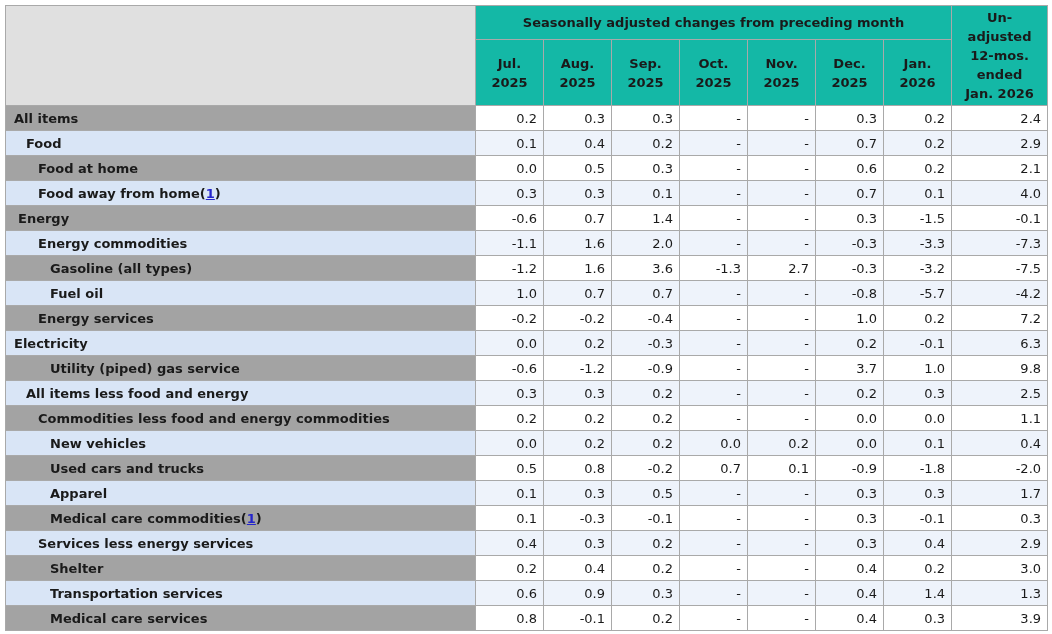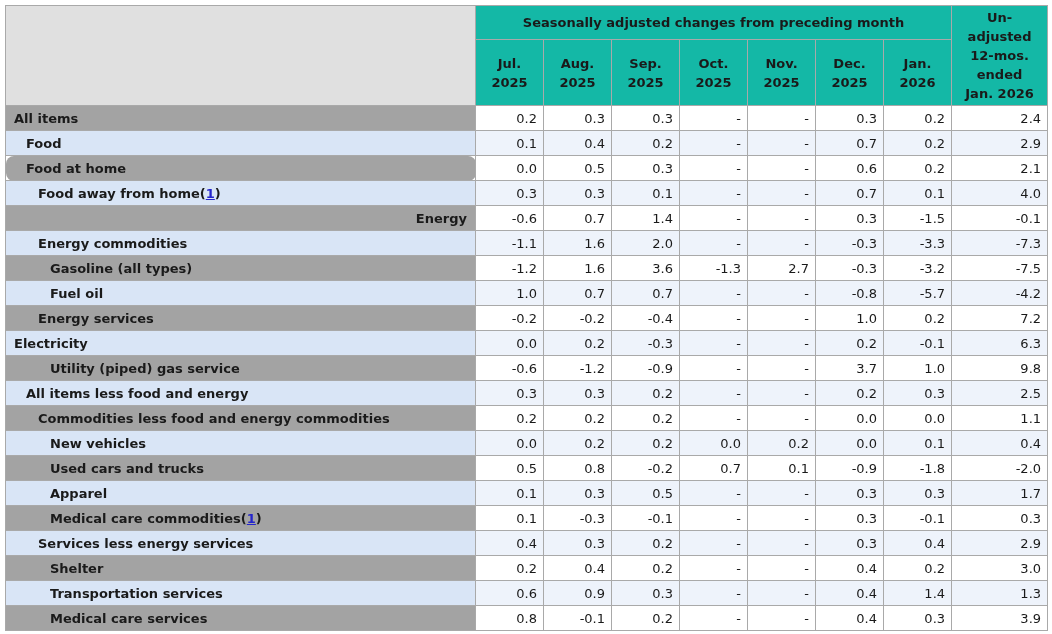--- a/index.html
+++ b/index.html
@@ -121,21 +121,21 @@
           <td class="num">0.1</td>
           <td class="num">0.4</td>
           <td class="num">0.2</td>
           <td class="num">-</td>
           <td class="num">-</td>
           <td class="num">0.7</td>
           <td class="num">0.2</td>
           <td class="num">2.9</td>
         </tr>
         <tr>
-          <td class="lbl" style="padding-left: 20px; border-radius: 8px;"><span>Food at home</span></td>
+          <td class="lbl" style="padding-left: 32px;"><span>Food at home</span></td>
           <td class="num">0.0</td>
           <td class="num">0.5</td>
           <td class="num">0.3</td>
           <td class="num">-</td>
           <td class="num">-</td>
           <td class="num">0.6</td>
           <td class="num">0.2</td>
           <td class="num">2.1</td>
         </tr>
         <tr class="alt">
@@ -143,21 +143,21 @@
           <td class="num">0.3</td>
           <td class="num">0.3</td>
           <td class="num">0.1</td>
           <td class="num">-</td>
           <td class="num">-</td>
           <td class="num">0.7</td>
           <td class="num">0.1</td>
           <td class="num">4.0</td>
         </tr>
         <tr>
-          <td class="lbl" style="padding-left: 12px; text-align: right;"><span>Energy</span></td>
+          <td class="lbl" style="padding-left: 12px;"><span>Energy</span></td>
           <td class="num">-0.6</td>
           <td class="num">0.7</td>
           <td class="num">1.4</td>
           <td class="num">-</td>
           <td class="num">-</td>
           <td class="num">0.3</td>
           <td class="num">-1.5</td>
           <td class="num">-0.1</td>
         </tr>
         <tr class="alt">

